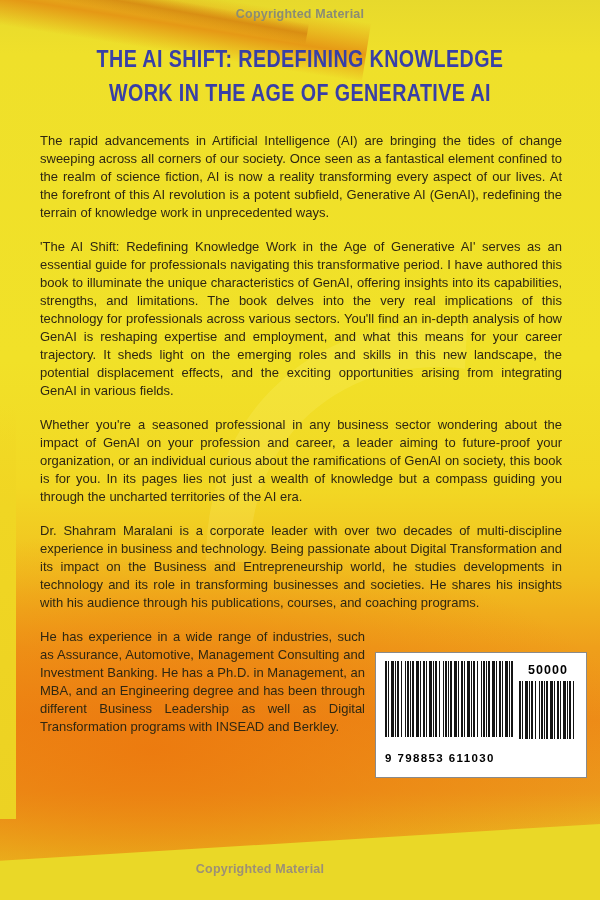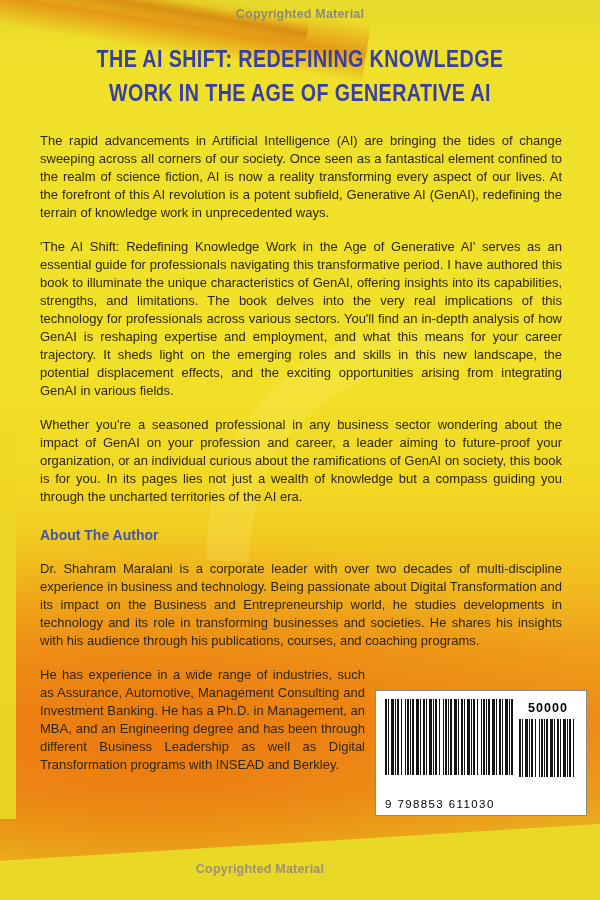--- a/index.html
+++ b/index.html
@@ -54,21 +54,21 @@
   .bars-row{display:flex;justify-content:space-between;margin-top:3px;}
   .main-barcode{display:block;width:128px;}
   .addon-barcode{display:block;width:58px;}
   .bars{display:flex;align-items:stretch;}
   .bars i{display:block;height:100%;}
   .bars i.bar{background:#141414;}
   .bars i.gap{background:transparent;}
   .main-barcode .bars{height:76px;}
   .addon-barcode .bars{height:58px;margin-top:2px;}
   .ean-digits{display:block;font-size:11.5px;letter-spacing:1.4px;white-space:nowrap;
-    margin-top:20px;font-weight:normal;}
+    margin-top:12px;font-weight:bold;}
   .addon-label{display:block;font-size:12.5px;font-weight:bold;text-align:center;letter-spacing:1px;}
 </style>
 </head>
 <body>
 
 <div class="page">
 
   <div class="glow"></div>
   <div class="streak-a"></div>
   <div class="streak-b"></div>
@@ -81,21 +81,20 @@
   <h1 class="title">
     <span class="tline">THE AI SHIFT: REDEFINING KNOWLEDGE</span>
     <span class="tline">WORK IN THE AGE OF GENERATIVE AI</span>
   </h1>
 
   <div class="content">
     <p>The rapid advancements in Artificial Intelligence (AI) are bringing the tides of change sweeping across all corners of our society. Once seen as a fantastical element confined to the realm of science fiction, AI is now a reality transforming every aspect of our lives. At the forefront of this AI revolution is a potent subfield, Generative AI (GenAI), redefining the terrain of knowledge work in unprecedented ways.</p>
     <p>'The AI Shift: Redefining Knowledge Work in the Age of Generative AI' serves as an essential guide for professionals navigating this transformative period. I have authored this book to illuminate the unique characteristics of GenAI, offering insights into its capabilities, strengths, and limitations. The book delves into the very real implications of this technology for professionals across various sectors. You'll find an in-depth analysis of how GenAI is reshaping expertise and employment, and what this means for your career trajectory. It sheds light on the emerging roles and skills in this new landscape, the potential displacement effects, and the exciting opportunities arising from integrating GenAI in various fields.</p>
     <p>Whether you're a seasoned professional in any business sector wondering about the impact of GenAI on your profession and career, a leader aiming to future-proof your organization, or an individual curious about the ramifications of GenAI on society, this book is for you. In its pages lies not just a wealth of knowledge but a compass guiding you through the uncharted territories of the AI era.</p>
 
-    <h2 class="about-heading">About The Author</h2>
 
     <p>Dr. Shahram Maralani is a corporate leader with over two decades of multi-discipline experience in business and technology. Being passionate about Digital Transformation and its impact on the Business and Entrepreneurship world, he studies developments in technology and its role in transforming businesses and societies. He shares his insights with his audience through his publications, courses, and coaching programs.</p>
 
     <p class="wrap-barcode">
       <span class="barcode-box">
         <span class="bars-row">
           <span class="main-barcode">
             <span class="bars" id="main-bars">
                 <i class="bar" style="width: 2px;"></i>
                 <i class="gap" style="width: 1px;"></i>

